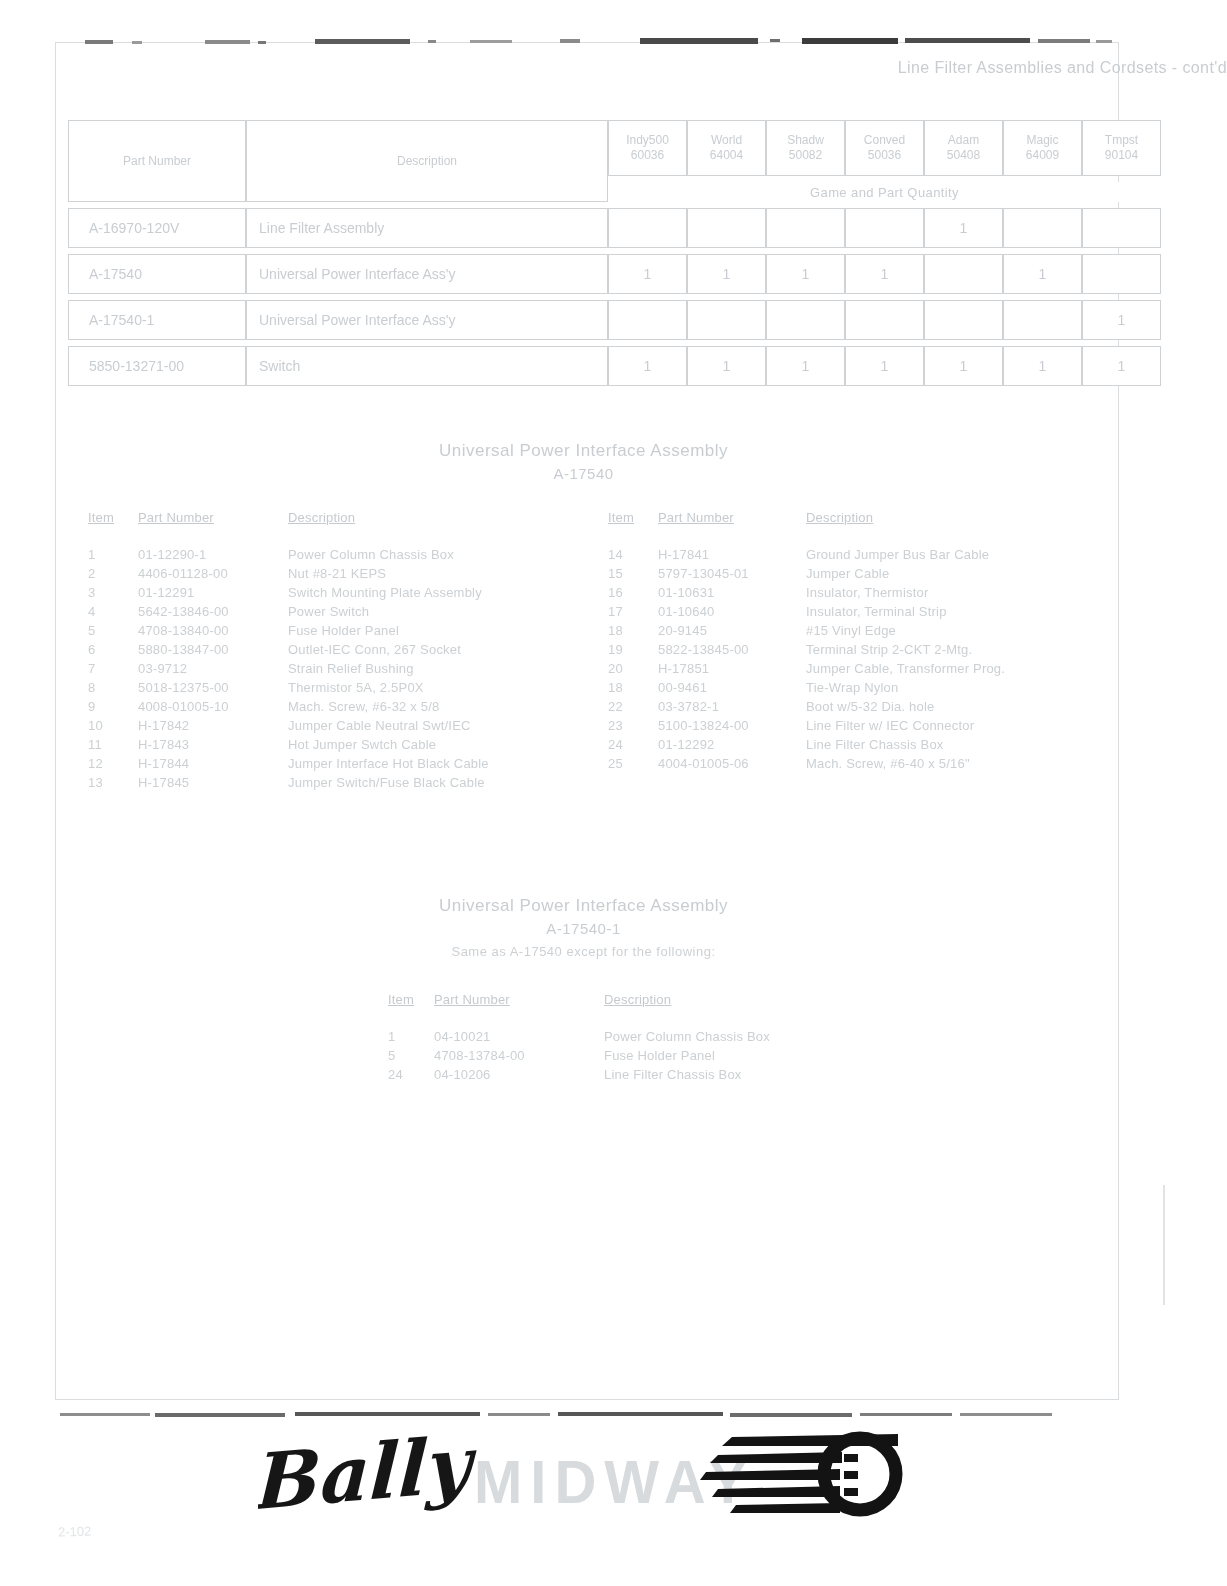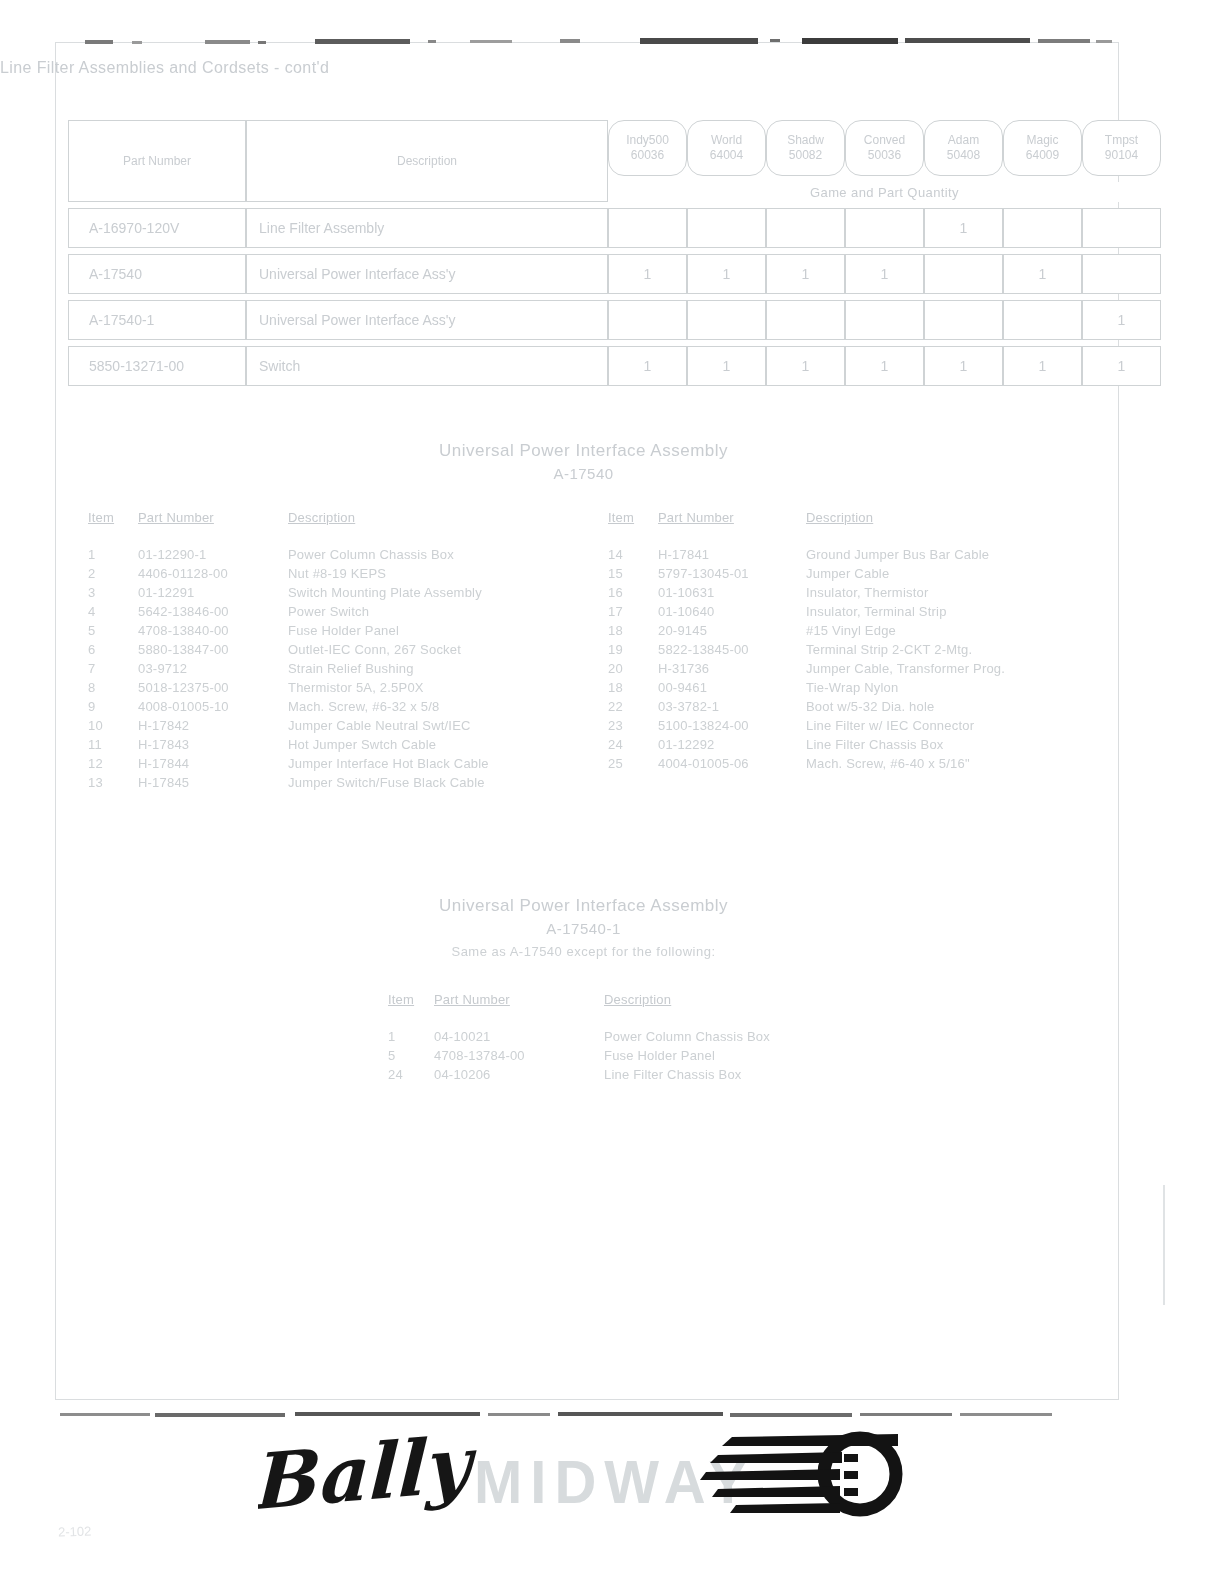--- a/index.html
+++ b/index.html
@@ -11,36 +11,36 @@
   
   #sheet{
     left:55px;top:42px;width:1062px;height:1356px;
     border:1px solid #dadddf;background:#fff;
   }
   
   .dash{position:absolute;background:#666;}
   
   .ink{color:#c9cdd1;}
   
-  .doc-title{width:1227px;text-align:left;font-size:16px;letter-spacing:.4px;}
+  .doc-title{width:1227px;text-align:right;font-size:16px;letter-spacing:.4px;}
   .doc-title div{line-height:22px;}
   .sec-title{width:1227px;text-align:center;font-size:17px;letter-spacing:.5px;}
   .sec-title .l2{font-size:15px;margin-top:4px;}
   .sec-title .note{font-size:13px;margin-top:7px;color:#cdd1d4;}
   
   #qtytable{border-collapse:separate;border-spacing:0 6px;table-layout:fixed;}
   #qtytable th,#qtytable td{
     border:1px solid #cfd3d5;background:#fff;color:#c9cdd1;
     font-weight:normal;padding:2px 4px;overflow:hidden;white-space:nowrap;
   }
   #qtytable th{font-size:12px;text-align:center;}
   #qtytable td{font-size:14px;height:34px;}
   #qtytable .c-part{width:168px;height:50px;text-align:center;}
   #qtytable .c-desc{width:352px;text-align:center;}
-  #qtytable .c-q{width:69px;height:50px;line-height:15px;border-radius:16px;}
+  #qtytable .c-q{width:69px;height:50px;line-height:15px;}
   #qtytable td.qcell{text-align:center;}
   #qtytable td.pcell{padding-left:20px;}
   #qtytable td.dcell{padding-left:12px;}
   #qtytable tr.sub td{border:none;height:16px;font-size:13px;text-align:center;letter-spacing:.4px;margin-top:24px;}
   
   .plist{display:grid;line-height:19px;font-size:13px;letter-spacing:.2px;color:#ccd0d3;}
   .plist .ph{text-decoration:underline;margin-bottom:18px;color:#c6cace;}
   .plist-a{grid-template-columns:50px 150px 1fr;width:470px;}
   .plist-b{grid-template-columns:50px 148px 1fr;width:480px;}
   .plist-c{grid-template-columns:46px 170px 1fr;width:470px;}
@@ -171,21 +171,21 @@
   <span class="ph">Item</span>
   <span class="ph">Part Number</span>
   <span class="ph">Description</span>
 
     <span class="pi">1</span>
     <span class="pn">01-12290-1</span>
     <span class="pd">Power Column Chassis Box</span>
 
     <span class="pi">2</span>
     <span class="pn">4406-01128-00</span>
-    <span class="pd">Nut #8-19 KEPS</span>
+    <span class="pd">Nut #8-21 KEPS</span>
 
     <span class="pi">3</span>
     <span class="pn">01-12291</span>
     <span class="pd">Switch Mounting Plate Assembly</span>
 
     <span class="pi">4</span>
     <span class="pn">5642-13846-00</span>
     <span class="pd">Power Switch</span>
 
     <span class="pi">5</span>
@@ -248,21 +248,21 @@
 
     <span class="pi">18</span>
     <span class="pn">20-9145</span>
     <span class="pd">#15 Vinyl Edge</span>
 
     <span class="pi">19</span>
     <span class="pn">5822-13845-00</span>
     <span class="pd">Terminal Strip 2-CKT 2-Mtg.</span>
 
     <span class="pi">20</span>
-    <span class="pn">H-31736</span>
+    <span class="pn">H-17851</span>
     <span class="pd">Jumper Cable, Transformer Prog.</span>
 
     <span class="pi">18</span>
     <span class="pn">00-9461</span>
     <span class="pd">Tie-Wrap Nylon</span>
 
     <span class="pi">22</span>
     <span class="pn">03-3782-1</span>
     <span class="pd">Boot w/5-32 Dia. hole</span>
 

